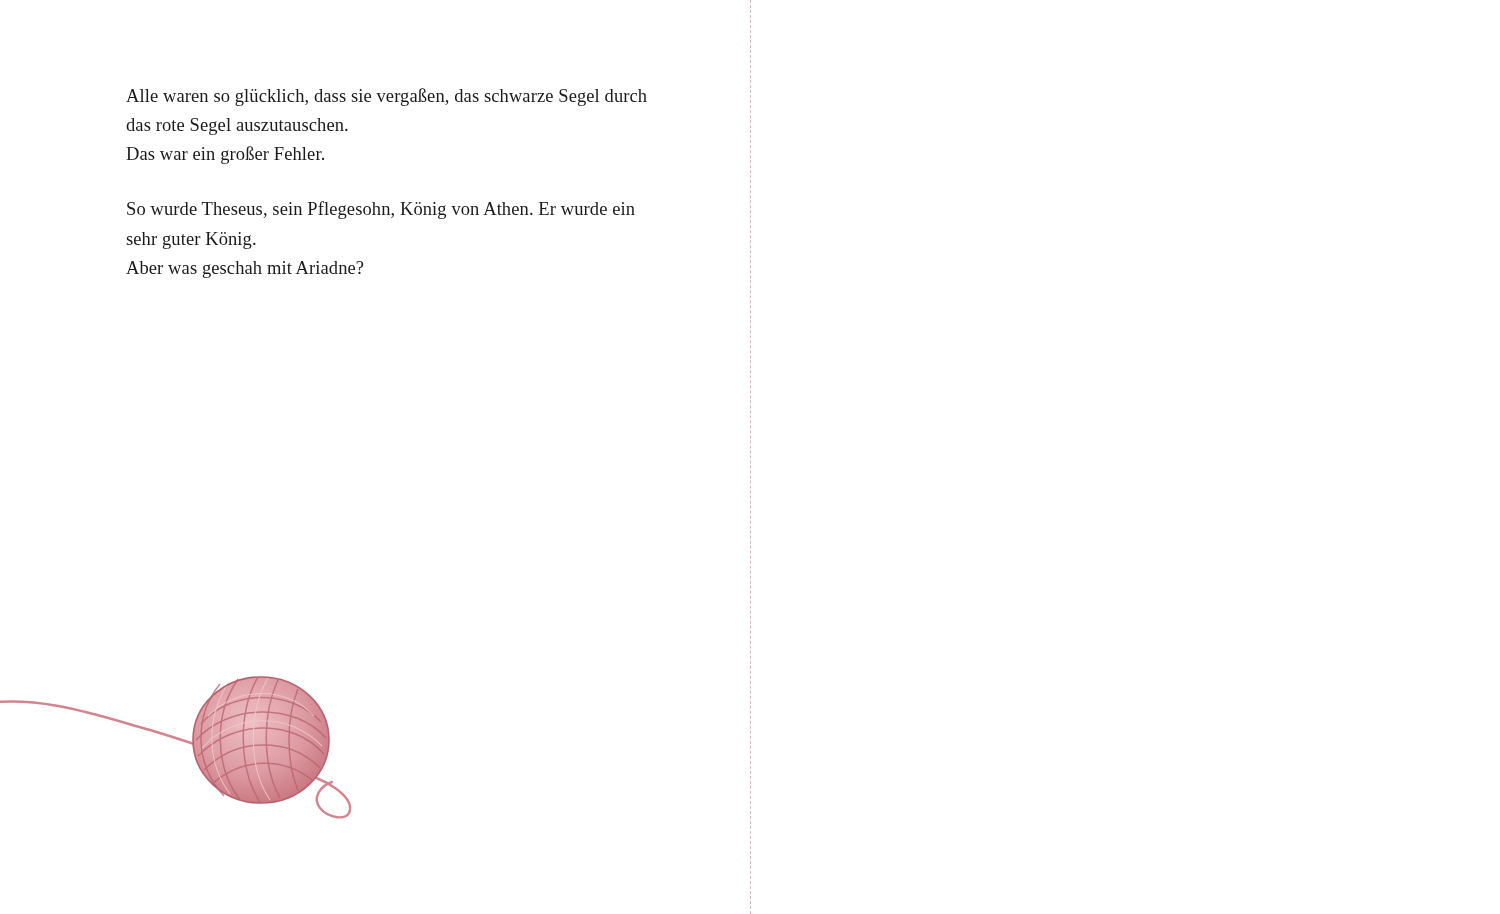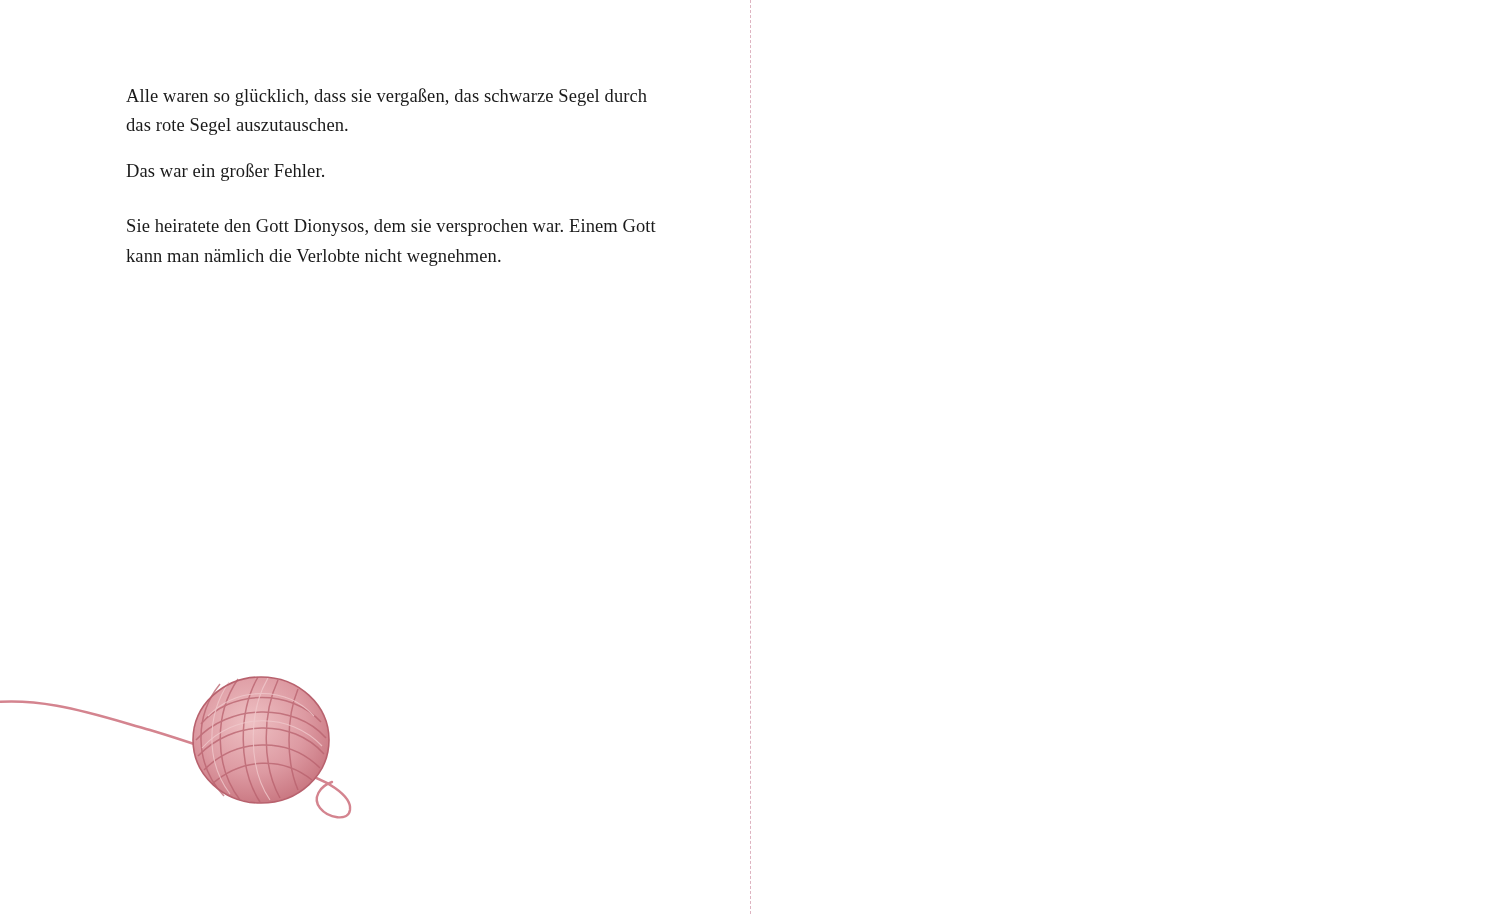--- a/index.html
+++ b/index.html
@@ -44,21 +44,21 @@
     font-size: 18.5px;
     line-height: 1.575;
     letter-spacing: .1px;
   }
   .left-text {
     left: 126px;
     top: 82px;
     width: 545px;
   }
   .para { margin: 0; }
-  .para + .para { margin-top: 17px; }
+  .para + .para { margin-top: 0; }
   .gap { height: 26px; }
 
   
   .yarn-wrap {
     position: absolute;
     left: -20px;
     top: 660px;
     width: 420px;
     height: 190px;
     pointer-events: none;
@@ -68,21 +68,22 @@
 <body>
 
 <div class="spread">
 
   <div class="page page-left">
 
     <div class="textblock left-text">
       <p class="para">Alle waren so glücklich, dass sie vergaßen, das schwarze Segel durch das rote Segel auszutauschen.</p>
       <p class="para">Das war ein großer Fehler.</p>
       <div class="gap"></div>
-      <p class="para">Sie heiratete den Gott Dionysos, dem sie versprochen war. Einem Gott kann man nämlich die Verlobte nicht wegnehmen.</p>
+      <p class="para">So wurde Theseus, sein Pflegesohn, König von Athen. Er wurde ein sehr guter König.</p>
+      <p class="para">Aber was geschah mit Ariadne?</p>
     </div>
 
     <div class="yarn-wrap">
       <svg width="420" height="190" viewBox="0 0 420 190" xmlns="http://www.w3.org/2000/svg">
         <defs>
           <radialGradient id="yarnShade" cx="42%" cy="36%" r="68%">
             <stop offset="0%" stop-color="#eec0c3"></stop>
             <stop offset="60%" stop-color="#dd9aa2"></stop>
             <stop offset="100%" stop-color="#c8757f"></stop>
           </radialGradient>

